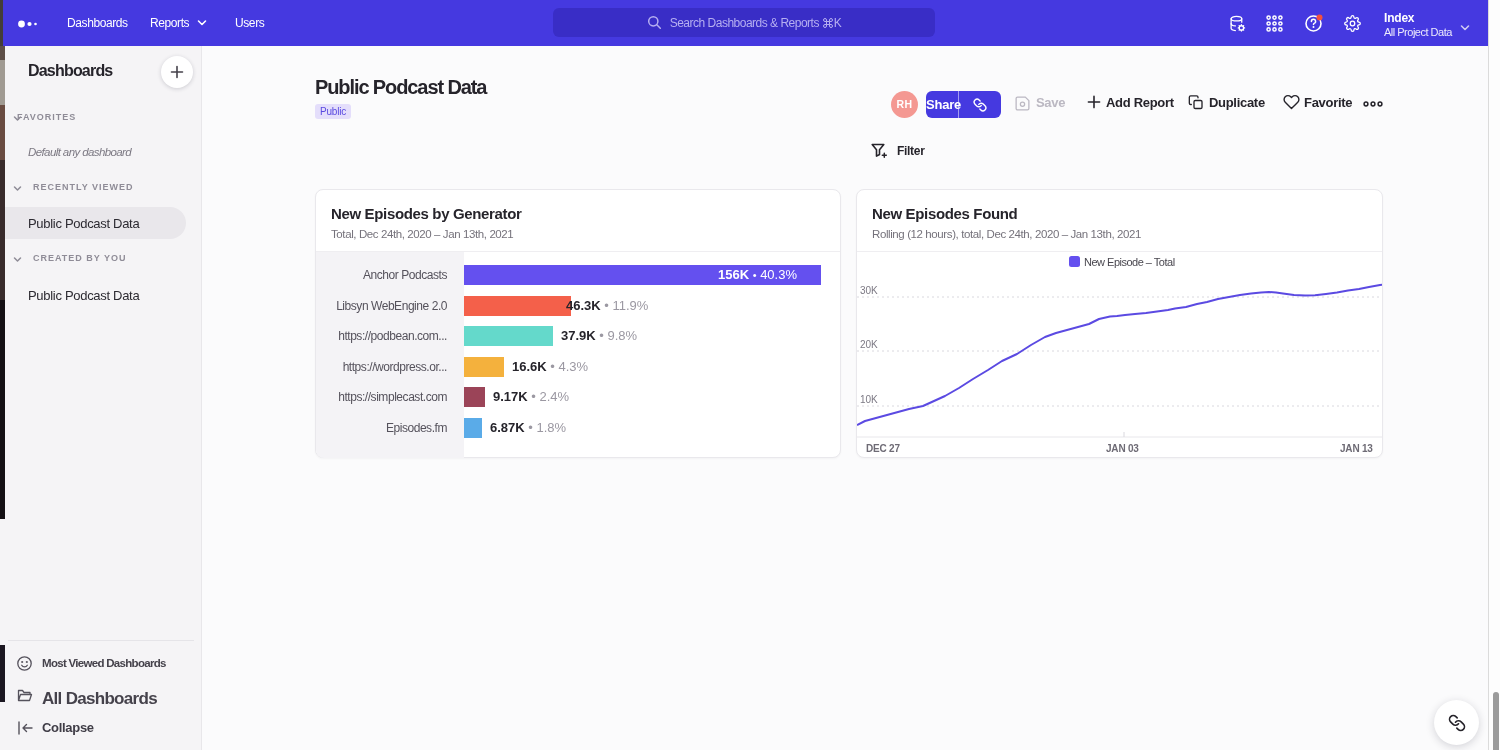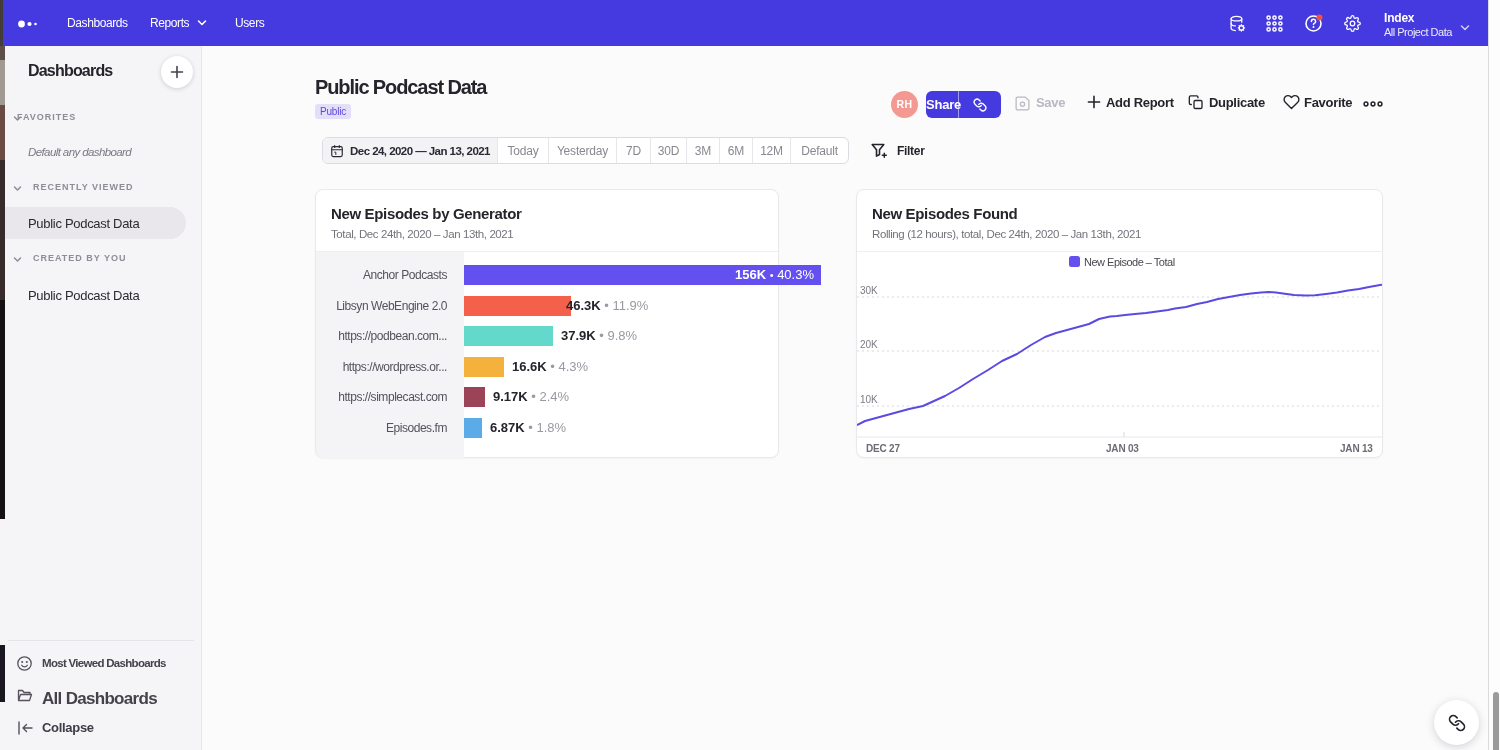--- a/index.html
+++ b/index.html
@@ -59,20 +59,29 @@
     <circle cx="12.5" cy="4" r="2.1" fill="#fff"></circle>
     <circle cx="18.5" cy="4" r="1.3" fill="#fff"></circle>
   </svg>
   <div class="navitem" style="left:67px">Dashboards</div>
   <div class="navitem" style="left:150px">Reports</div>
   <svg class="abs" style="left:197px;top:19px" width="10" height="8" viewBox="0 0 10 8">
     <path d="M1.5 2 L5 5.5 L8.5 2" stroke="#fff" stroke-width="1.6" fill="none" stroke-linecap="round" stroke-linejoin="round"></path>
   </svg>
   <div class="navitem" style="left:235px">Users</div>
 
+  <div id="search">
+    <svg width="15" height="15" viewBox="0 0 15 15" style="margin-right:8px">
+      <circle cx="6.3" cy="6.3" r="4.6" stroke="#b6aff1" stroke-width="1.5" fill="none"></circle>
+      <path d="M9.8 9.8 L13.3 13.3" stroke="#b6aff1" stroke-width="1.5" stroke-linecap="round"></path>
+    </svg>
+    Search Dashboards &amp; Reports&nbsp;<svg width="12" height="12" viewBox="0 0 24 24" fill="none" stroke="#b6aff1" stroke-width="2">
+        <path d="M9 9h6v6H9z M9 9H6a3 3 0 1 1 3-3v3 M15 9h3a3 3 0 1 0-3-3v3 M9 15H6a3 3 0 1 0 3 3v-3 M15 15h3a3 3 0 1 1-3 3v-3"></path>
+      </svg>K
+  </div>
 
   <svg class="navic" style="left:1229px" width="17" height="18" viewBox="0 0 24 25" fill="none" stroke="#fff" stroke-width="1.8" stroke-linecap="round" stroke-linejoin="round">
     <ellipse cx="10.5" cy="5" rx="7.5" ry="3.2"></ellipse>
     <path d="M3 5 V12 c0 1.6 2.6 2.9 6 3.2"></path>
     <path d="M3 12 V18.5 c0 1.6 2.6 2.9 6 3.2"></path>
     <path d="M18 5 V10"></path>
     <circle cx="17.5" cy="18" r="3.1"></circle>
     <path d="M17.5 13.5 v1.5 M17.5 21 v1.5 M22 18 h-1.5 M14.5 18 h-1.5 M20.7 14.8 l-1.1 1.1 M15.4 20.1 l-1.1 1.1 M20.7 21.2 l-1.1 -1.1 M15.4 15.9 l-1.1 -1.1"></path>
   </svg>
   <svg class="navic" style="left:1266px" width="17" height="17" viewBox="0 0 17 17" fill="none" stroke="#fff" stroke-width="1.5">
@@ -184,53 +193,35 @@
   <svg class="abs" style="left:1080px;top:48px" width="17" height="16" viewBox="0 0 24 22" fill="none" stroke="#26242b" stroke-width="2" stroke-linejoin="round" stroke-linecap="round">
     <path d="M20.84 3.61a5.5 5.5 0 0 0-7.78 0L12 4.67l-1.06-1.06a5.5 5.5 0 0 0-7.78 7.78l1.06 1.06L12 20.23l7.78-7.78 1.06-1.06a5.5 5.5 0 0 0 0-7.78z"></path>
   </svg>
   <div class="abs" style="left:1101px;top:49px;font-size:13px;font-weight:700;color:#26242b;letter-spacing:-0.3px">Favorite</div>
   <svg class="abs" style="left:1160px;top:55px" width="20" height="6" viewBox="0 0 20 6" fill="none" stroke="#26242b" stroke-width="1.5">
     <circle cx="3" cy="3" r="1.9"></circle>
       <circle cx="10" cy="3" r="1.9"></circle>
       <circle cx="17" cy="3" r="1.9"></circle>
   </svg>
 
-  <div id="datebar">
-    <div class="seg" style="width:174px;background:#f3f2f5;border-left:none;font-weight:700;color:#2b2933;font-size:11.5px;letter-spacing:-0.55px">
-      <svg width="14" height="14" viewBox="0 0 24 24" fill="none" stroke="#2b2933" stroke-width="2" style="margin-right:6px;flex:none">
-        <rect x="3" y="4.5" width="18" height="17" rx="2.5"></rect>
-        <path d="M3 9.8 H21 M8 2.5 V6 M16 2.5 V6" stroke-linecap="round"></path>
-        <path d="M8 14 h2 v4" stroke-linecap="round" stroke-width="1.7"></path>
-      </svg>
-      Dec 24, 2020 — Jan 13, 2021
-    </div>
-    <div class="seg" style="width:51px">Today</div>
-    <div class="seg" style="width:68px">Yesterday</div>
-    <div class="seg" style="width:34px">7D</div>
-    <div class="seg" style="width:36px">30D</div>
-    <div class="seg" style="width:33px">3M</div>
-    <div class="seg" style="width:33px">6M</div>
-    <div class="seg" style="width:38px">12M</div>
-    <div class="seg" style="width:58px">Default</div>
-  </div>
   <svg class="abs" style="left:668px;top:97px" width="16" height="15" viewBox="0 0 16 15" fill="none" stroke="#26242b" stroke-width="1.6" stroke-linejoin="round" stroke-linecap="round">
     <path d="M1.2 1.5 h11.6 l-4.3 5.2 v4.8 l-3 1.6 v-6.4 z"></path>
     <path d="M13.3 10.2 v4 M11.3 12.2 h4" stroke-width="1.5"></path>
   </svg>
   <div class="abs" style="left:694px;top:98px;font-size:12px;font-weight:700;color:#26242b;letter-spacing:-0.3px">Filter</div>
 
-  <div class="card" style="left:112px;width:464px;">
+  <div class="card" style="left:112px;width:526px;">
     <div class="ctitle">New Episodes by Generator</div>
     <div class="csub">Total, Dec 24th, 2020 – Jan 13th, 2021</div>
     <div class="cdiv"></div>
     <div class="abs" style="left:0;top:62px;width:148px;height:206px;background:#f4f3f6;border-radius:0 0 0 8px;"></div>
 
     <div class="brow" style="top:75px;">
         <div class="blabel" style="left:-148px">Anchor Podcasts</div>
-      <div class="abs" style="left:0;top:0;width:357px;height:20px;background:#6450ef;color:#fff;font-size:13px;line-height:20px;text-align:right;padding-right:7px;"><b>156K</b> <span style="font-size:11px">•</span> 40.3%</div>
+      <div class="abs" style="left:0;top:0;width:357px;height:20px;background:#6450ef;color:#fff;font-size:13px;line-height:20px;text-align:right;padding-right:24px;"><b>156K</b> <span style="font-size:11px">•</span> 40.3%</div>
       </div>
     <div class="brow" style="top:105.5px;">
         <div class="blabel" style="left:-148px">Libsyn WebEngine 2.0</div>
       <div class="abs" style="left:0;top:0;width:107px;height:20px;background:#f4604a;"></div>
       <div class="bval" style="left:102px"><b>46.3K</b> <span>• 11.9%</span></div>
       </div>
     <div class="brow" style="top:136px;">
         <div class="blabel" style="left:-148px">https://podbean.com...</div>
       <div class="abs" style="left:0;top:0;width:89px;height:20px;background:#64d9cb;"></div>
       <div class="bval" style="left:97px"><b>37.9K</b> <span>• 9.8%</span></div>

